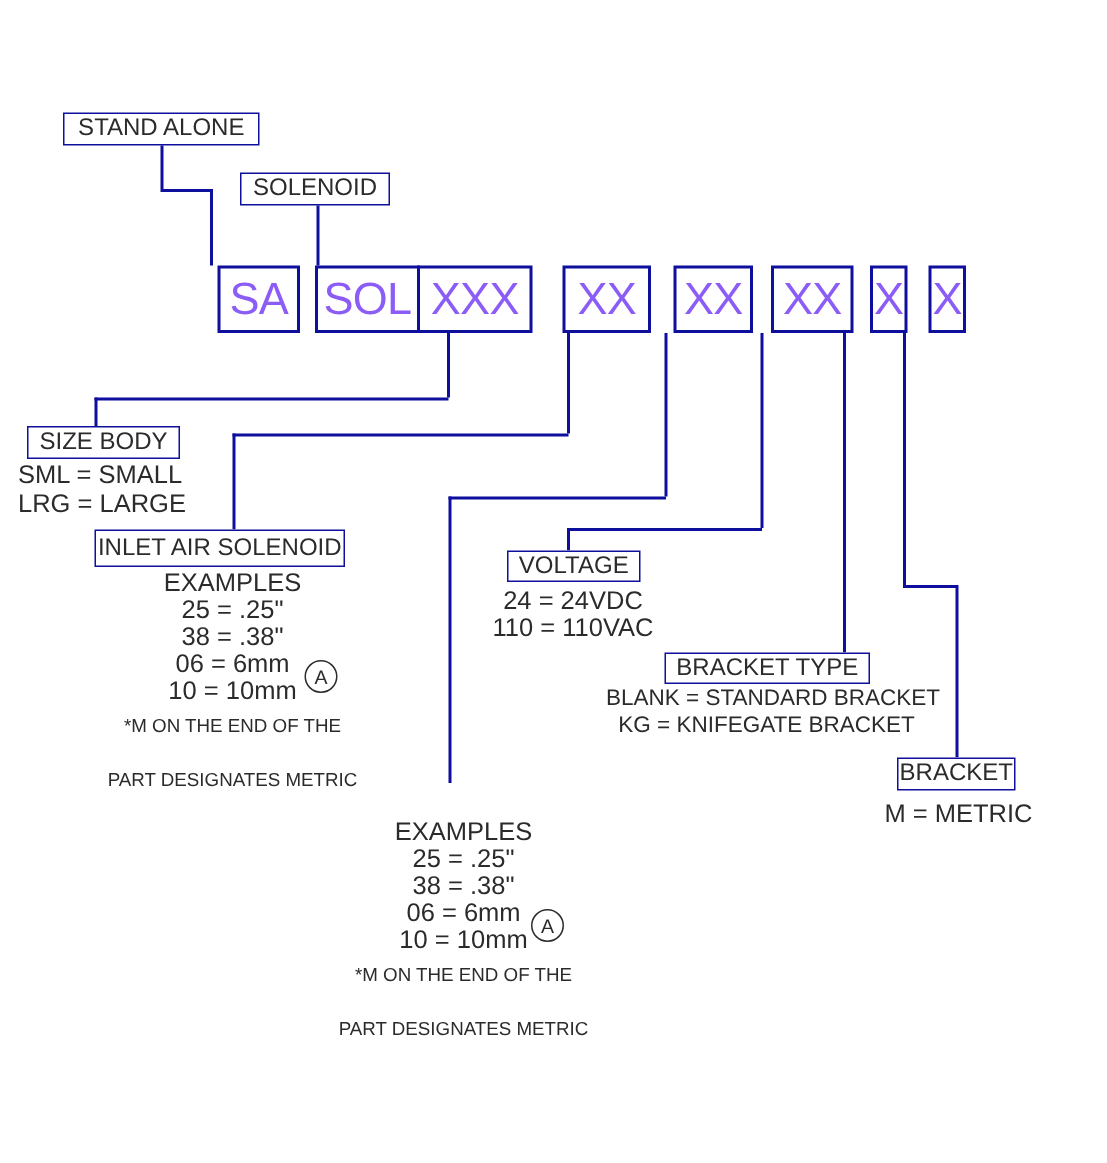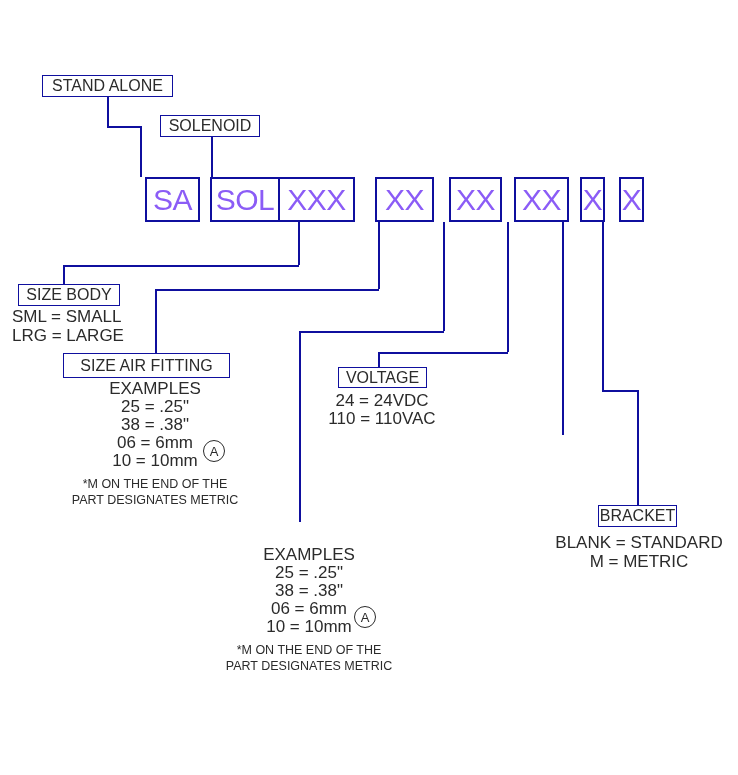--- a/index.html
+++ b/index.html
@@ -31,21 +31,21 @@
     display:flex;align-items:center;justify-content:center;
     font-size:16px;color:#2b2b2b;white-space:nowrap;
     background:#ffffff;
   }
   
   .col{position:absolute;white-space:nowrap;}
   .center{text-align:center;}
   .t17{font-size:17px;line-height:19px;}
   .ex{font-size:17px;line-height:18px;}
   .t15{font-size:15px;line-height:17.5px;}
-  .note{font-size:12.5px;line-height:16px;}
+  .note{font-size:12.5px;line-height:16px;margin-top:20px;}
   .note-gap{margin-top:6px;}
   
   .badge{
     position:absolute;width:22px;height:22px;
     border:1.5px solid #2b2b2b;border-radius:50%;
     box-sizing:border-box;
     display:flex;align-items:center;justify-content:center;
     font-size:13px;color:#2b2b2b;background:#fff;
   }
 </style>
@@ -93,42 +93,46 @@
   <div class="ln v" style="left:602px;top:222px;height:168px;"></div>
   <div class="ln h" style="left:602px;top:390px;width:36px;"></div>
   <div class="ln v" style="left:637px;top:390px;height:115px;"></div>
 
   <div class="lbox" style="left:18px;top:284px;width:102px;height:22px;">SIZE BODY</div>
   <div class="col t17" style="left:12px;top:307px;">
     <div>SML = SMALL</div>
     <div>LRG = LARGE</div>
   </div>
 
-  <div class="lbox" style="left:63px;top:353px;width:167px;height:25px;">SIZE AIR FITTING</div>
+  <div class="lbox" style="left:63px;top:353px;width:167px;height:25px;">INLET AIR SOLENOID</div>
   <div class="col center" style="left:66px;top:380px;width:178px;">
     <div class="ex">EXAMPLES</div>
     <div class="ex">25 = .25"</div>
     <div class="ex">38 = .38"</div>
     <div class="ex">06 = 6mm</div>
     <div class="ex">10 = 10mm</div>
     <div class="note note-gap">*M ON THE END OF THE</div>
     <div class="note">PART DESIGNATES METRIC</div>
   </div>
   <div class="badge" style="left:203px;top:440px;">A</div>
 
   <div class="lbox" style="left:338px;top:367px;width:89px;height:21px;">VOLTAGE</div>
   <div class="col center ex" style="left:322px;top:392px;width:120px;">
     <div>24 = 24VDC</div>
     <div>110 = 110VAC</div>
   </div>
 
+  <div class="lbox" style="left:443px;top:435px;width:137px;height:21px;">BRACKET TYPE</div>
+  <div class="col center t15" style="left:404px;top:457px;width:214px;">
+    <div>BLANK = STANDARD BRACKET</div>
+    <div>KG = KNIFEGATE BRACKET</div>
+  </div>
 
   <div class="lbox" style="left:598px;top:505px;width:79px;height:22px;">BRACKET</div>
   <div class="col center t17" style="left:549px;top:533px;width:180px;">
-    <div>BLANK = STANDARD</div>
     <div>M = METRIC</div>
   </div>
 
   <div class="col center" style="left:211px;top:546px;width:196px;">
     <div class="ex">EXAMPLES</div>
     <div class="ex">25 = .25"</div>
     <div class="ex">38 = .38"</div>
     <div class="ex">06 = 6mm</div>
     <div class="ex">10 = 10mm</div>
     <div class="note note-gap">*M ON THE END OF THE</div>

